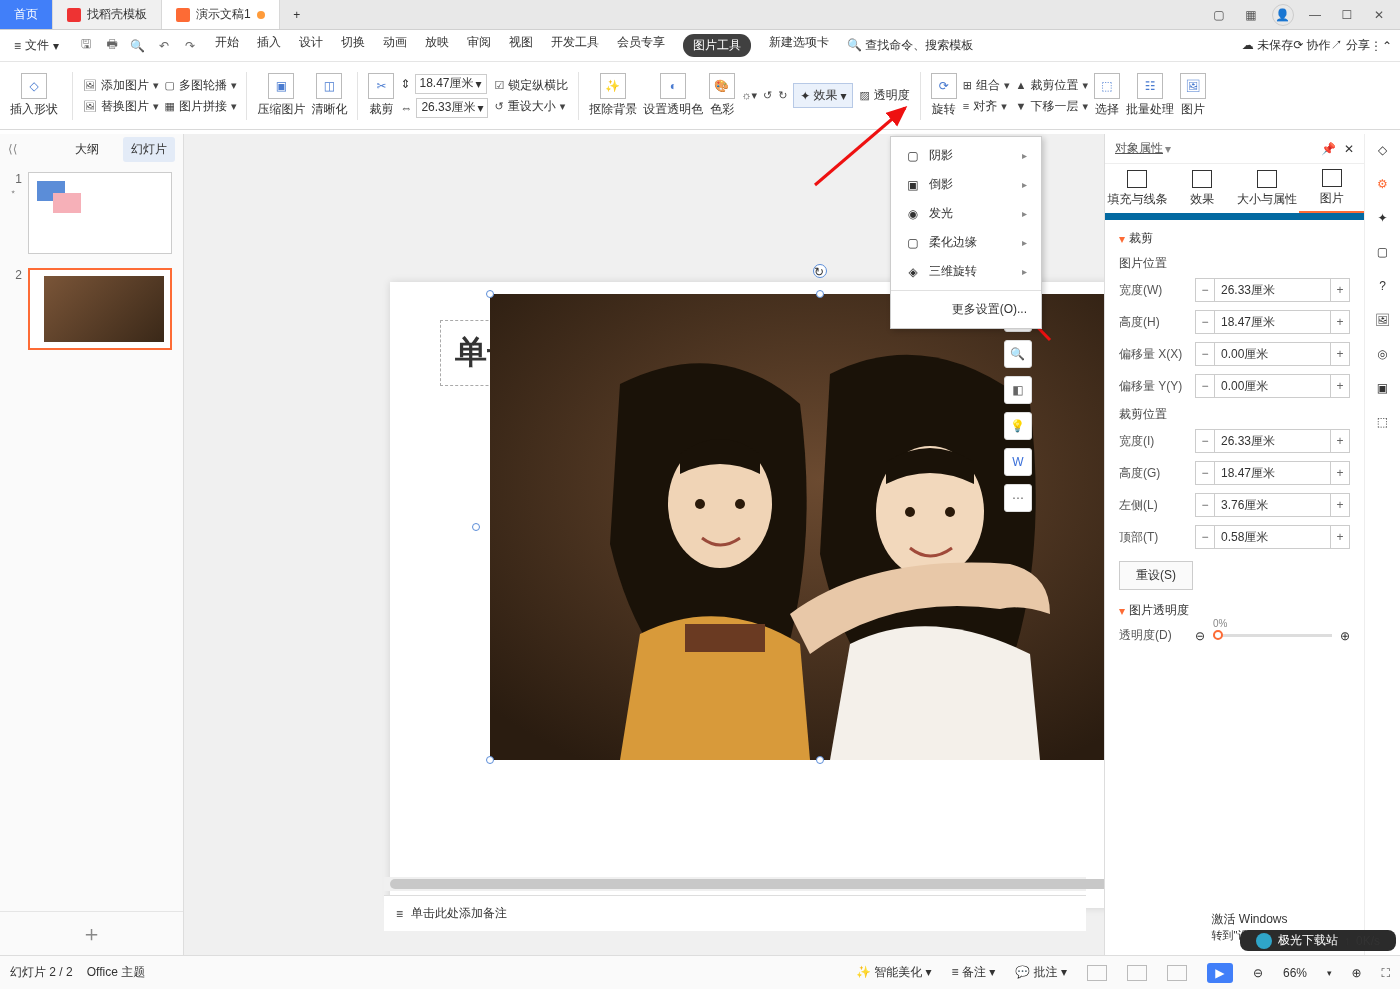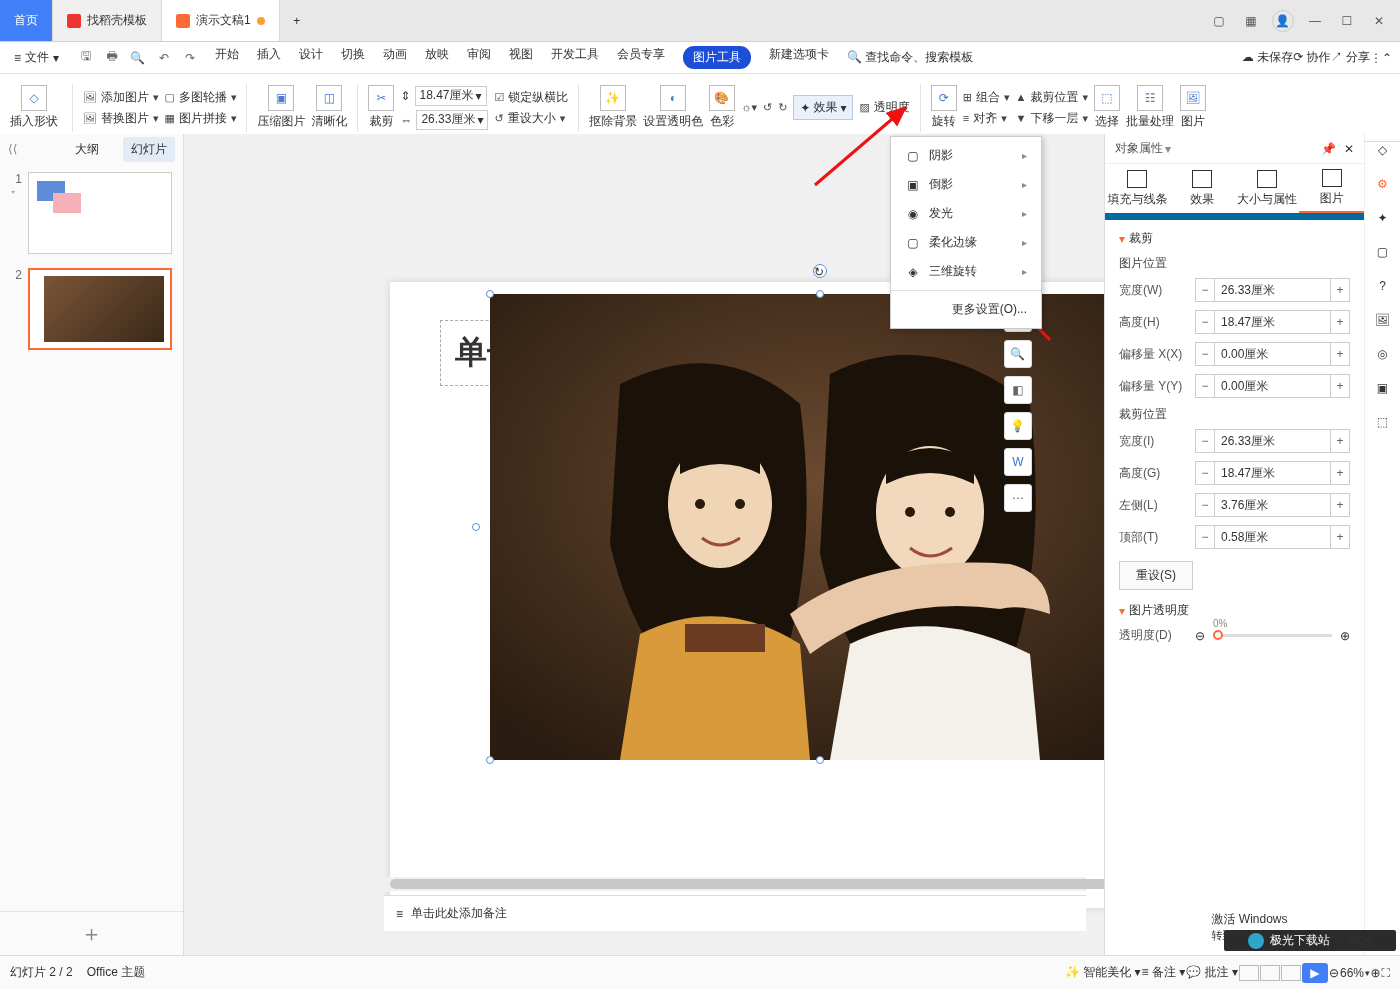--- a/index.html
+++ b/index.html
@@ -1,32 +1,32 @@
 <!DOCTYPE html>
 <html><head>
 <meta charset="utf-8">
 <style>
 *{margin:0;padding:0;box-sizing:border-box;font-family:"Microsoft YaHei",Arial,sans-serif;font-size:12px;color:#333;}
 body{background:#fff;width:1400px;height:989px;overflow:hidden;position:relative;}
-.topbar{height:42px;display:flex;align-items:stretch;background:#e8e8e8;border-bottom:1px solid #d0d0d0;text-align:right;}
+.topbar{height:30px;display:flex;align-items:stretch;background:#e8e8e8;border-bottom:1px solid #d0d0d0;text-align:right;}
 .tab{display:flex;align-items:center;padding:0 14px;gap:6px;border-right:1px solid #d8d8d8;position:relative;}
 .tab.home{background:#417ff9;color:#fff;}
 .tab.home span{color:#fff;}
 .tab.template{background:#f0f0f0;}
 .tab.doc{background:#fff;}
 .tab .dot{width:8px;height:8px;border-radius:50%;background:#ff9b3a;}
 .tab .ticon{width:14px;height:14px;border-radius:2px;}
 .newtab{width:34px;display:flex;align-items:center;justify-content:center;color:#666;}
 .winctrl{margin-left:auto;display:flex;align-items:center;gap:10px;padding:0 10px;}
 .winctrl .ic{width:22px;height:22px;display:flex;align-items:center;justify-content:center;color:#555;}
 .menubar{height:32px;display:flex;align-items:center;padding:0 8px;border-bottom:1px solid #e5e5e5;gap:4px;}
 .menubar .fbtn{display:flex;align-items:center;gap:4px;padding:0 6px;}
 .menubar .mitems{display:flex;gap:18px;margin-left:12px;}
 .menubar .mitems span{cursor:pointer;}
-.menubar .badge{background:#1d4ed8;color:#fff;padding:3px 10px;border-radius:11px;}
+.menubar .badge{background:#404040;color:#fff;padding:3px 10px;border-radius:11px;}
 .menubar .search{margin-left:14px;color:#aaa;min-width:140px;}
 .menubar .right{margin-left:auto;display:flex;align-items:center;color:#555;}
 .ribbon{height:68px;display:flex;align-items:center;padding:0 6px;border-bottom:1px solid #d9d9d9;gap:6px;background:#fff;overflow:hidden;white-space:nowrap;}
 .rb-group{display:flex;align-items:center;gap:4px;padding:0 4px;}
 .rb-v{display:flex;flex-direction:column;align-items:center;gap:2px;font-size:11px;color:#444;}
 .rb-v .bigic{width:26px;height:26px;border:1px solid #bbb;display:flex;align-items:center;justify-content:center;color:#4a7bd0;}
 .rb-row{display:flex;align-items:center;gap:4px;font-size:11px;color:#444;}
 .rb-stack{display:flex;flex-direction:column;gap:4px;}
 .nbox{width:72px;height:20px;border:1px solid #ccc;display:flex;align-items:center;justify-content:space-between;padding:0 4px;font-size:11px;}
 .vsep{width:1px;height:48px;background:#e3e3e3;margin:0 4px;}
@@ -60,21 +60,21 @@
 .txtph{position:absolute;left:256px;top:186px;border:1px dashed #aaa;padding:10px 14px;font-size:32px;font-weight:bold;color:#333;background:#fff;}
 .float-tools{position:absolute;right:72px;top:170px;display:flex;flex-direction:column;gap:8px;}
 .float-tools .ft{width:28px;height:28px;border:1px solid #ddd;border-radius:3px;background:#fff;display:flex;align-items:center;justify-content:center;color:#666;}
 .zoom-badge{position:absolute;right:76px;top:148px;display:flex;flex-direction:column;gap:4px;align-items:center;}
 .zoom-badge .zb{width:22px;height:22px;border:1px solid #ccc;border-radius:50%;background:#fff;display:flex;align-items:center;justify-content:center;color:#888;}
 .hscroll{position:absolute;left:200px;right:18px;bottom:64px;height:14px;background:#f0f0f0;}
 .hscroll .bar{position:absolute;left:6px;top:2px;width:720px;height:10px;background:#c8c8c8;border-radius:5px;}
 .notes{position:absolute;left:200px;right:18px;bottom:24px;height:36px;border-top:1px solid #ddd;background:#fff;display:flex;align-items:center;padding:0 12px;color:#888;gap:8px;}
 .proppanel{width:260px;border-left:1px solid #ddd;background:#fff;display:flex;flex-direction:column;}
 .pp-head{height:30px;display:flex;align-items:center;padding:0 10px;border-bottom:1px solid #eee;}
-.pp-head .ttl{color:#555;}
+.pp-head .ttl{color:#555;text-decoration:underline;}
 .pp-head .r{margin-left:auto;display:flex;gap:8px;color:#888;}
 .pp-tabs{display:flex;height:56px;border-bottom:7px solid #0369a1;}
 .pp-tabs .pt{flex:1;display:flex;flex-direction:column;align-items:center;justify-content:center;gap:3px;font-size:11px;color:#777;}
 .pp-tabs .pt.active{color:#fd6b35;border-bottom:2px solid #fd6b35;}
 .pp-tabs .pt .pic{width:20px;height:18px;border:1px solid currentColor;}
 .pp-body{flex:1;padding:10px 14px;overflow:auto;}
 .sect{margin-bottom:12px;}
 .sect .st{color:#fd6b35;margin-bottom:8px;display:flex;align-items:center;gap:4px;}
 .sect .st::before{content:"▾";color:#fd6b35;}
 .sub{font-size:12px;color:#444;margin:8px 0 6px;}
@@ -83,26 +83,26 @@
 .spin{flex:1;display:flex;align-items:center;}
 .spin .sb{width:20px;height:24px;border:1px solid #ccc;display:flex;align-items:center;justify-content:center;color:#666;cursor:pointer;}
 .spin .sv{flex:1;height:24px;border-top:1px solid #ccc;border-bottom:1px solid #ccc;display:flex;align-items:center;padding:0 6px;}
 .resetbtn{border:1px solid #ccc;padding:5px 16px;margin-top:4px;background:#fafafa;}
 .slider{display:flex;align-items:center;gap:8px;}
 .slider .track{flex:1;height:3px;background:#ddd;position:relative;}
 .slider .knob{width:10px;height:10px;background:#fff;border:2px solid #fd6b35;border-radius:50%;position:absolute;left:0;top:-4px;}
 .sidestrip{width:36px;border-left:1px solid #eee;display:flex;flex-direction:column;align-items:center;padding-top:6px;gap:14px;color:#888;}
 .sidestrip .ss{width:20px;height:20px;display:flex;align-items:center;justify-content:center;}
 .statusbar{position:absolute;left:0;right:0;bottom:0;height:34px;border-top:1px solid #ddd;background:#fafafa;display:flex;align-items:center;padding:0 10px;gap:14px;font-size:12px;color:#555;}
-.statusbar .r{margin-left:auto;display:flex;align-items:center;gap:1px;justify-content:flex-end;}
+.statusbar .r{margin-left:auto;display:flex;align-items:center;gap:20px;justify-content:flex-end;}
 .statusbar .vbtn{width:20px;height:16px;border:1px solid #bbb;}
 .statusbar .play{width:26px;height:20px;background:#417ff9;border-radius:3px;display:flex;align-items:center;justify-content:center;color:#fff;}
 .watermark{position:absolute;right:56px;bottom:46px;color:#c8c8c8;font-size:16px;margin-left:12px;}
 .watermark .s2{font-size:11px;}
-.dlbadge{position:absolute;right:4px;bottom:38px;background:#2b2b2b;border-radius:2px;padding:2px 24px;display:flex;align-items:center;gap:6px;color:#9fe27f;font-size:10px;}
+.dlbadge{position:absolute;right:4px;bottom:38px;background:#2b2b2b;border-radius:8px;padding:2px 16px;display:flex;align-items:center;gap:6px;color:#9fe27f;font-size:10px;}
 .dlbadge .logo{width:16px;height:16px;background:#2fa5c9;border-radius:50%;}
 .qicons{display:flex;gap:8px;margin-left:8px;}
 .qicons .qi{width:18px;height:18px;display:flex;align-items:center;justify-content:center;color:#666;}
 </style>
 </head>
 <body>
 
 <div class="topbar">
   <div class="tab home">
       <span>首页</span>

